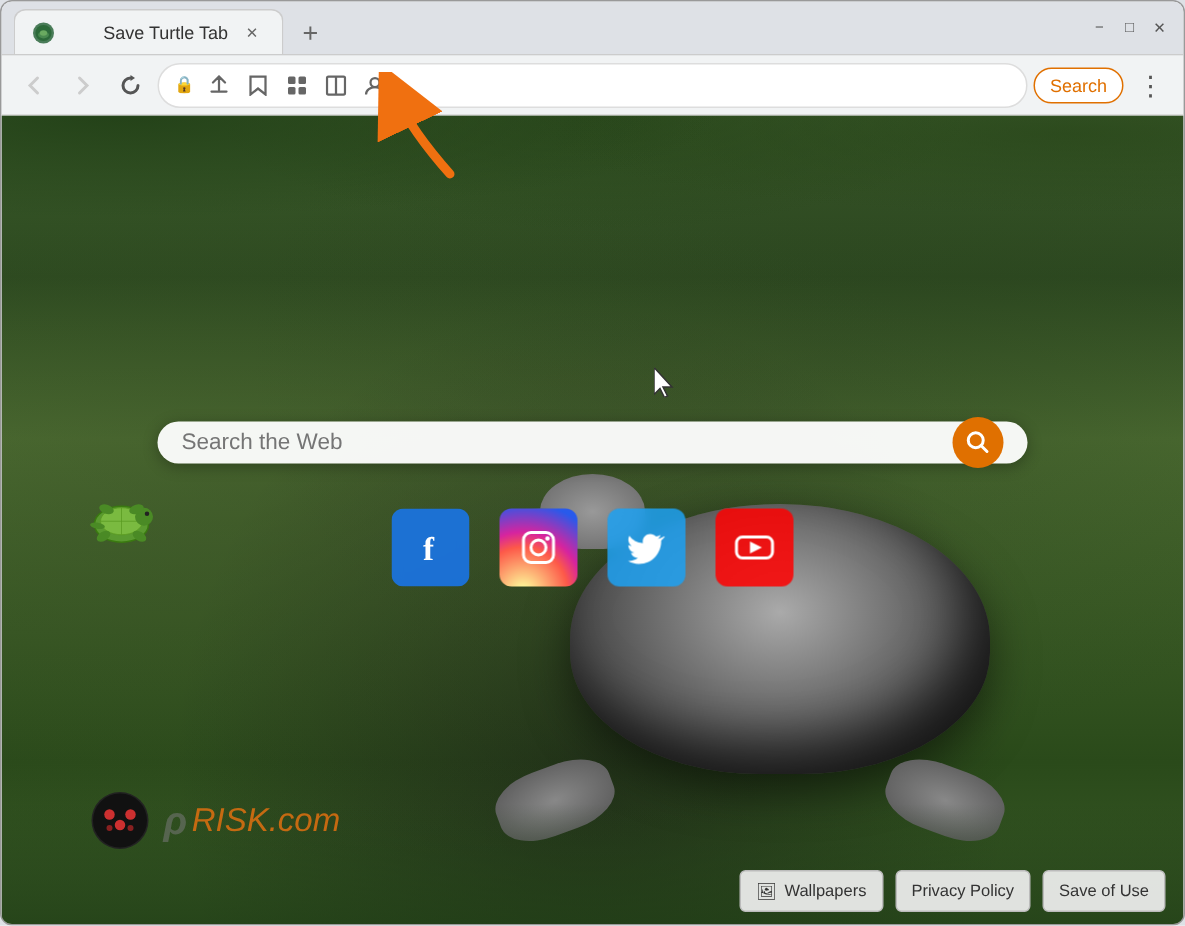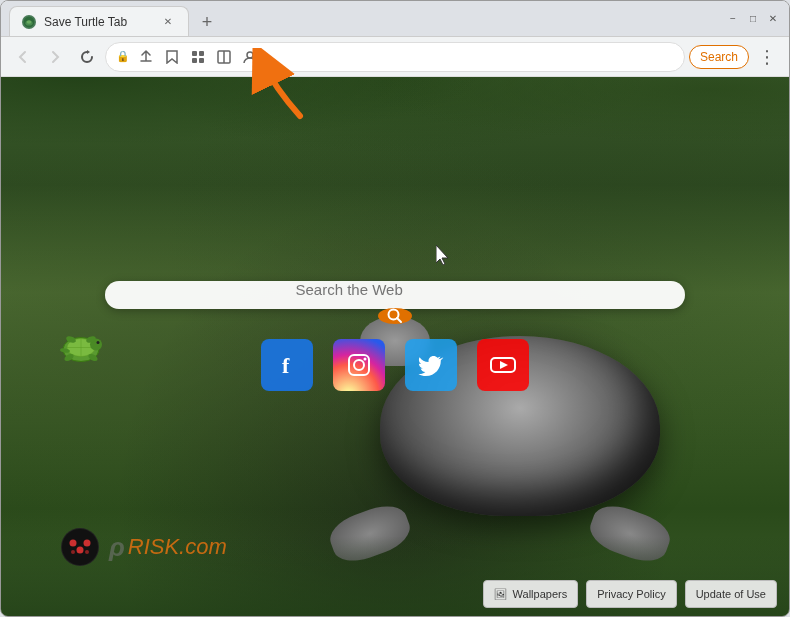--- a/index.html
+++ b/index.html
@@ -40,20 +40,21 @@
       background: #f1f3f4;
       border-radius: 8px 8px 0 0;
       padding: 0 12px;
       gap: 8px;
       font-size: 12px;
       color: #333;
       min-width: 180px;
       position: relative;
       border: 1px solid #ccc;
       border-bottom: none;
+      text-align: right;
     }
     .tab-favicon {
       width: 14px;
       height: 14px;
       background: #4a7c59;
       border-radius: 50%;
       display: flex;
       align-items: center;
       justify-content: center;
       font-size: 8px;
@@ -241,21 +242,20 @@
     .search-box {
       width: 100%;
       height: 28px;
       background: rgba(255,255,255,0.95);
       border-radius: 22px;
       display: flex;
       align-items: center;
       padding: 0 16px;
       gap: 10px;
       box-shadow: 0 2px 10px rgba(0,0,0,0.3);
-      flex-direction: column;
     }
     .search-input {
       flex: 1;
       border: none;
       background: transparent;
       font-size: 15px;
       color: #999;
       outline: none;
     }
     .search-btn {
@@ -581,21 +581,21 @@
 
       <div class="bottom-bar">
         <div class="bottom-btn">
           <span>🖼</span>
           <span>Wallpapers</span>
         </div>
         <div class="bottom-btn">
           <span>Privacy Policy</span>
         </div>
         <div class="bottom-btn">
-          <span>Update of Use</span>
+          <span>Save of Use</span>
         </div>
       </div>
 
       <div class="cursor">
         <svg width="14" height="20" viewBox="0 0 14 20">
           <polygon points="0,0 0,18 4,14 7,20 9,19 6,13 12,13" fill="white" stroke="#333" stroke-width="1"></polygon>
         </svg>
       </div>
 
     </div>

